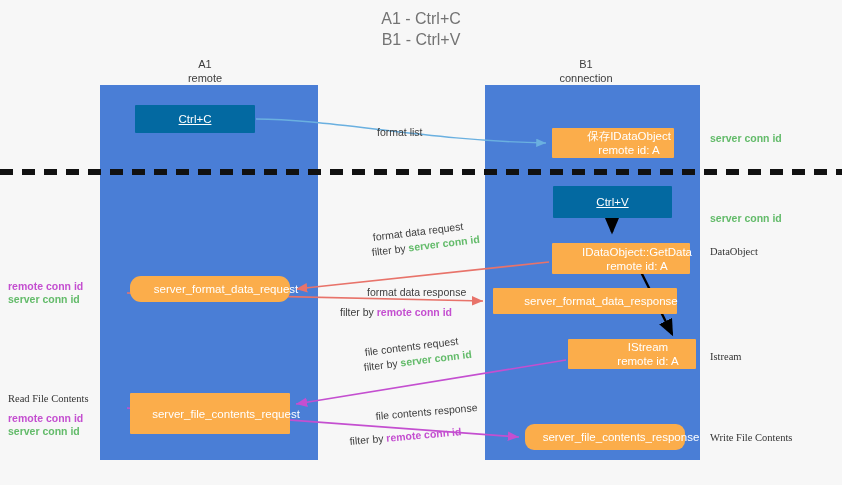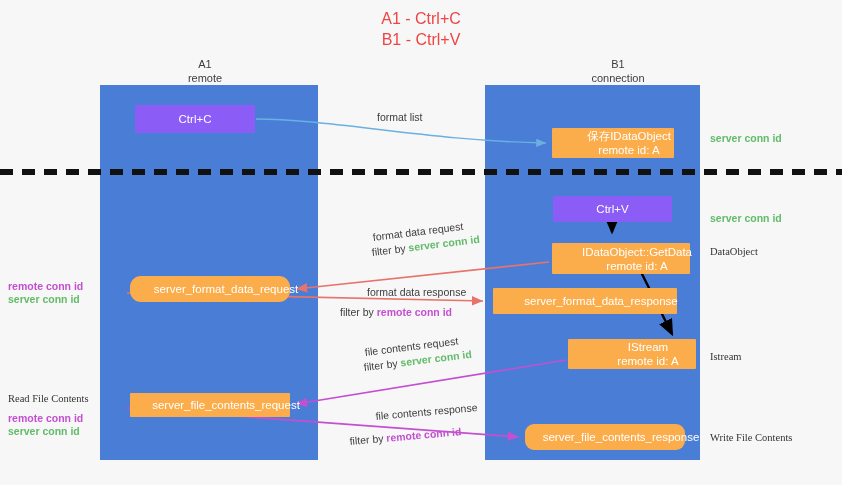--- a/index.html
+++ b/index.html
@@ -12,72 +12,72 @@
   #stage { position: relative; width: 842px; height: 485px; }
 
   svg.layer {
     position: absolute; left: 0; top: 0;
     width: 842px; height: 485px;
     pointer-events: none;
   }
 
   .title {
     position: absolute; left: 0; top: 8px; width: 842px;
-    text-align: center; font-size: 16px; color: #ef4444;
+    text-align: center; font-size: 16px; color: #737373;
     line-height: 21px; white-space: pre-line;
   }
 
   .col-head {
     position: absolute; text-align: center;
     font-size: 11px; color: #3d3d3d; line-height: 14px;
     white-space: pre-line;
   }
   #head-a1 { left: 130px; top: 57px; width: 150px; }
-  #head-b1 { left: 538px; top: 57px; width: 160px; }
+  #head-b1 { left: 506px; top: 57px; width: 160px; }
 
   .lane {
     position: absolute; top: 85px; height: 375px;
     background: #4a7ed6;
   }
   #lane-a1 { left: 100px; width: 218px; }
   #lane-b1 { left: 485px; width: 215px; }
 
   .node {
     position: absolute;
     display: flex; flex-direction: column;
     align-items: center; justify-content: center;
     color: #ffffff; font-size: 11.5px; line-height: 14px;
     text-align: center; white-space: pre-line;
     border-radius: 1px;
   }
-  .node.green  { background: #8b5cf6; }
+  .node.green  { background: #0369a1; text-decoration: underline; }
   .node.orange { background: #fbad4b; padding-left: 32px; }
 
   #n-ctrlc   { left: 135px; top: 105px; width: 120px; height: 28px; }
   #n-idata   { left: 552px; top: 128px; width: 122px; height: 30px; }
-  #n-ctrlv   { left: 553px; top: 196px; width: 119px; height: 26px; }
+  #n-ctrlv   { left: 553px; top: 186px; width: 119px; height: 32px; }
   #n-getdata { left: 552px; top: 243px; width: 138px; height: 31px; }
   #n-sfdreq  { left: 130px; top: 276px; width: 160px; height: 26px; border-radius: 11px; }
   #n-sfdres  { left: 493px; top: 288px; width: 184px; height: 26px; }
   #n-istream { left: 568px; top: 339px; width: 128px; height: 30px; }
-  #n-sfcreq  { left: 130px; top: 393px; width: 160px; height: 24px; }
+  #n-sfcreq  { left: 130px; top: 393px; width: 160px; height: 41px; }
   #n-sfcres  { left: 525px; top: 424px; width: 160px; height: 26px; border-radius: 9px; }
 
   .lbl {
     position: absolute;
     font-size: 10.5px; color: #3d3d3d; line-height: 14px;
     white-space: nowrap;
   }
   .lbl.green   { color: #63bb6a; font-weight: bold; }
   .lbl.magenta { color: #c44fd0; font-weight: bold; }
   .lbl.dark    { color: #333333; font-family: Liberation Serif, serif; }
 
   .rot { transform-origin: left top; }
 
-  #lbl-formatlist { left: 377px; top: 110px; }
+  #lbl-formatlist { left: 377px; top: 125px; }
 
   #lbl-fdreq  { left: 372px; top: 230px; transform: rotate(-7deg); }
   #lbl-fdreq2 { left: 371px; top: 245px; transform: rotate(-7deg); }
   #lbl-fdres  { left: 367px; top: 285px; }
   #lbl-fdres2 { left: 340px; top: 305px; }
 
   #lbl-fcreq  { left: 364px; top: 345px; transform: rotate(-7deg); }
   #lbl-fcreq2 { left: 363px; top: 360px; transform: rotate(-7deg); }
   #lbl-fcres  { left: 375px; top: 409px; transform: rotate(-5deg); }
   #lbl-fcres2 { left: 349px; top: 434px; transform: rotate(-5deg); }

